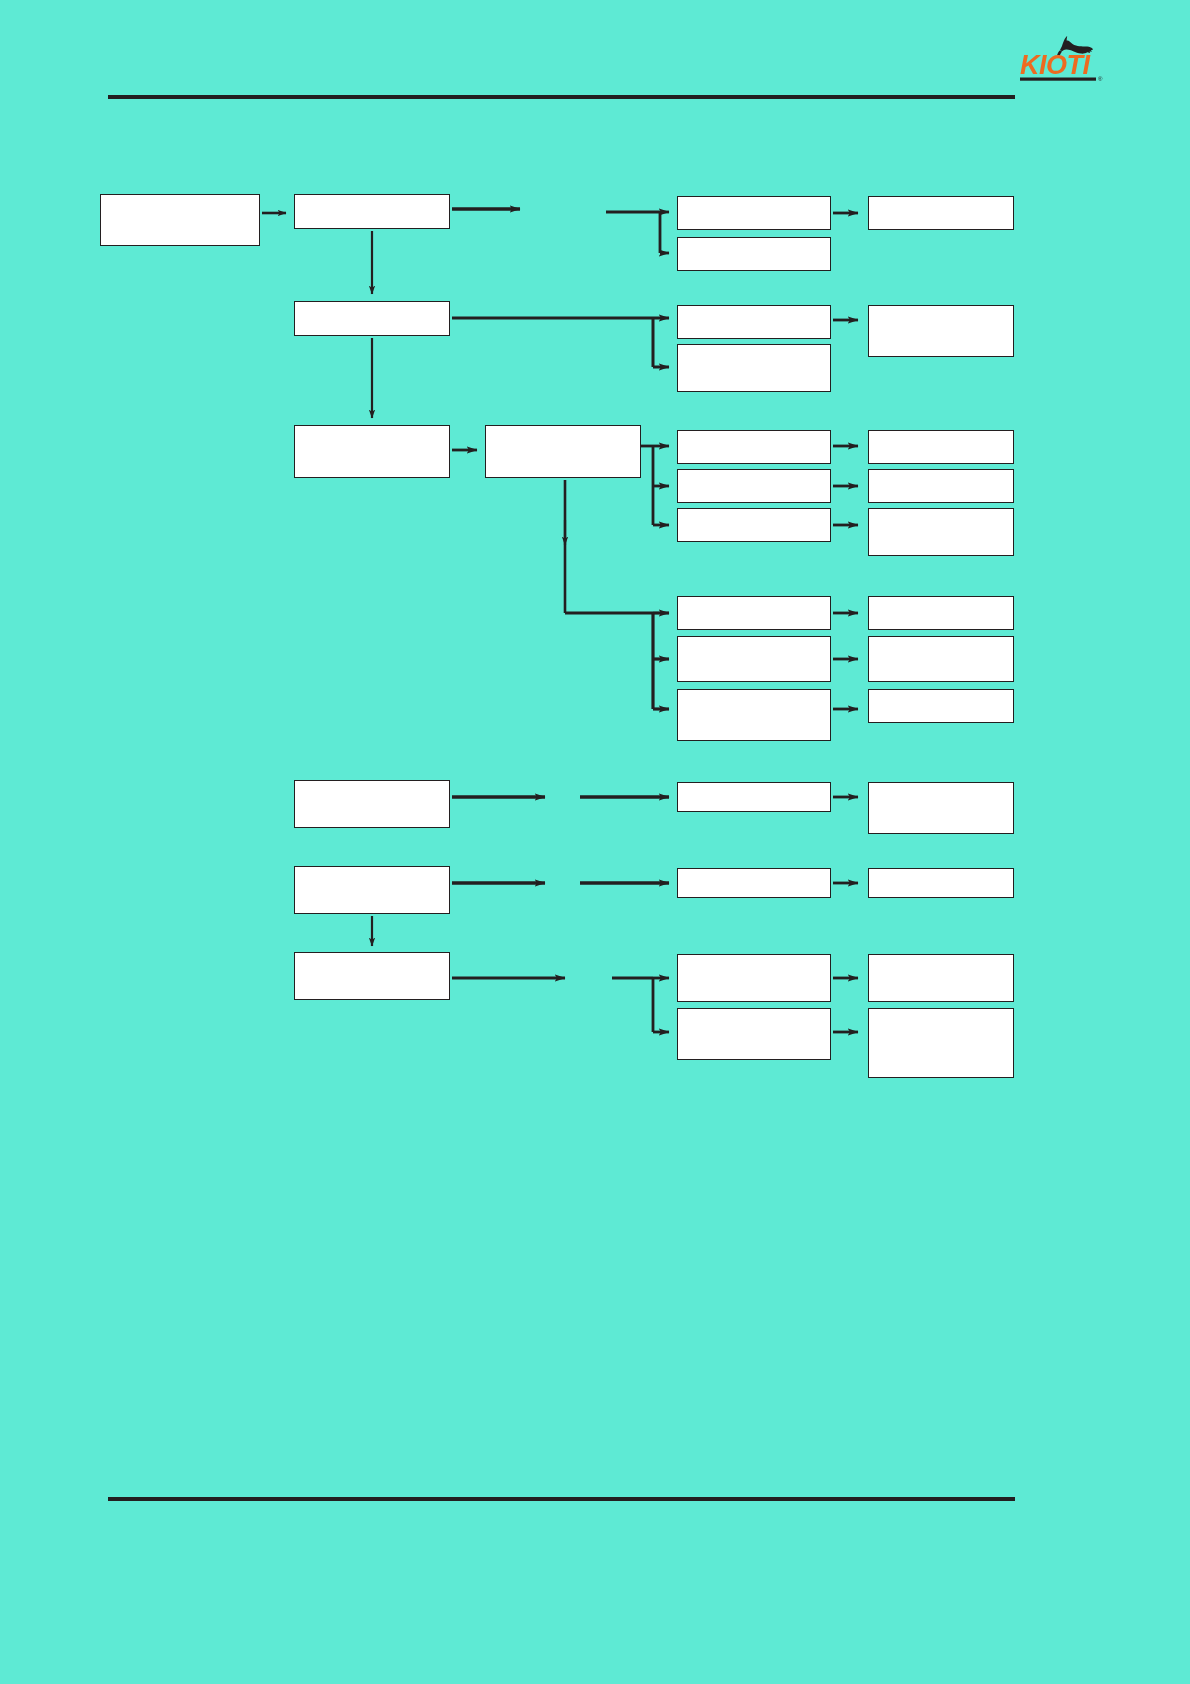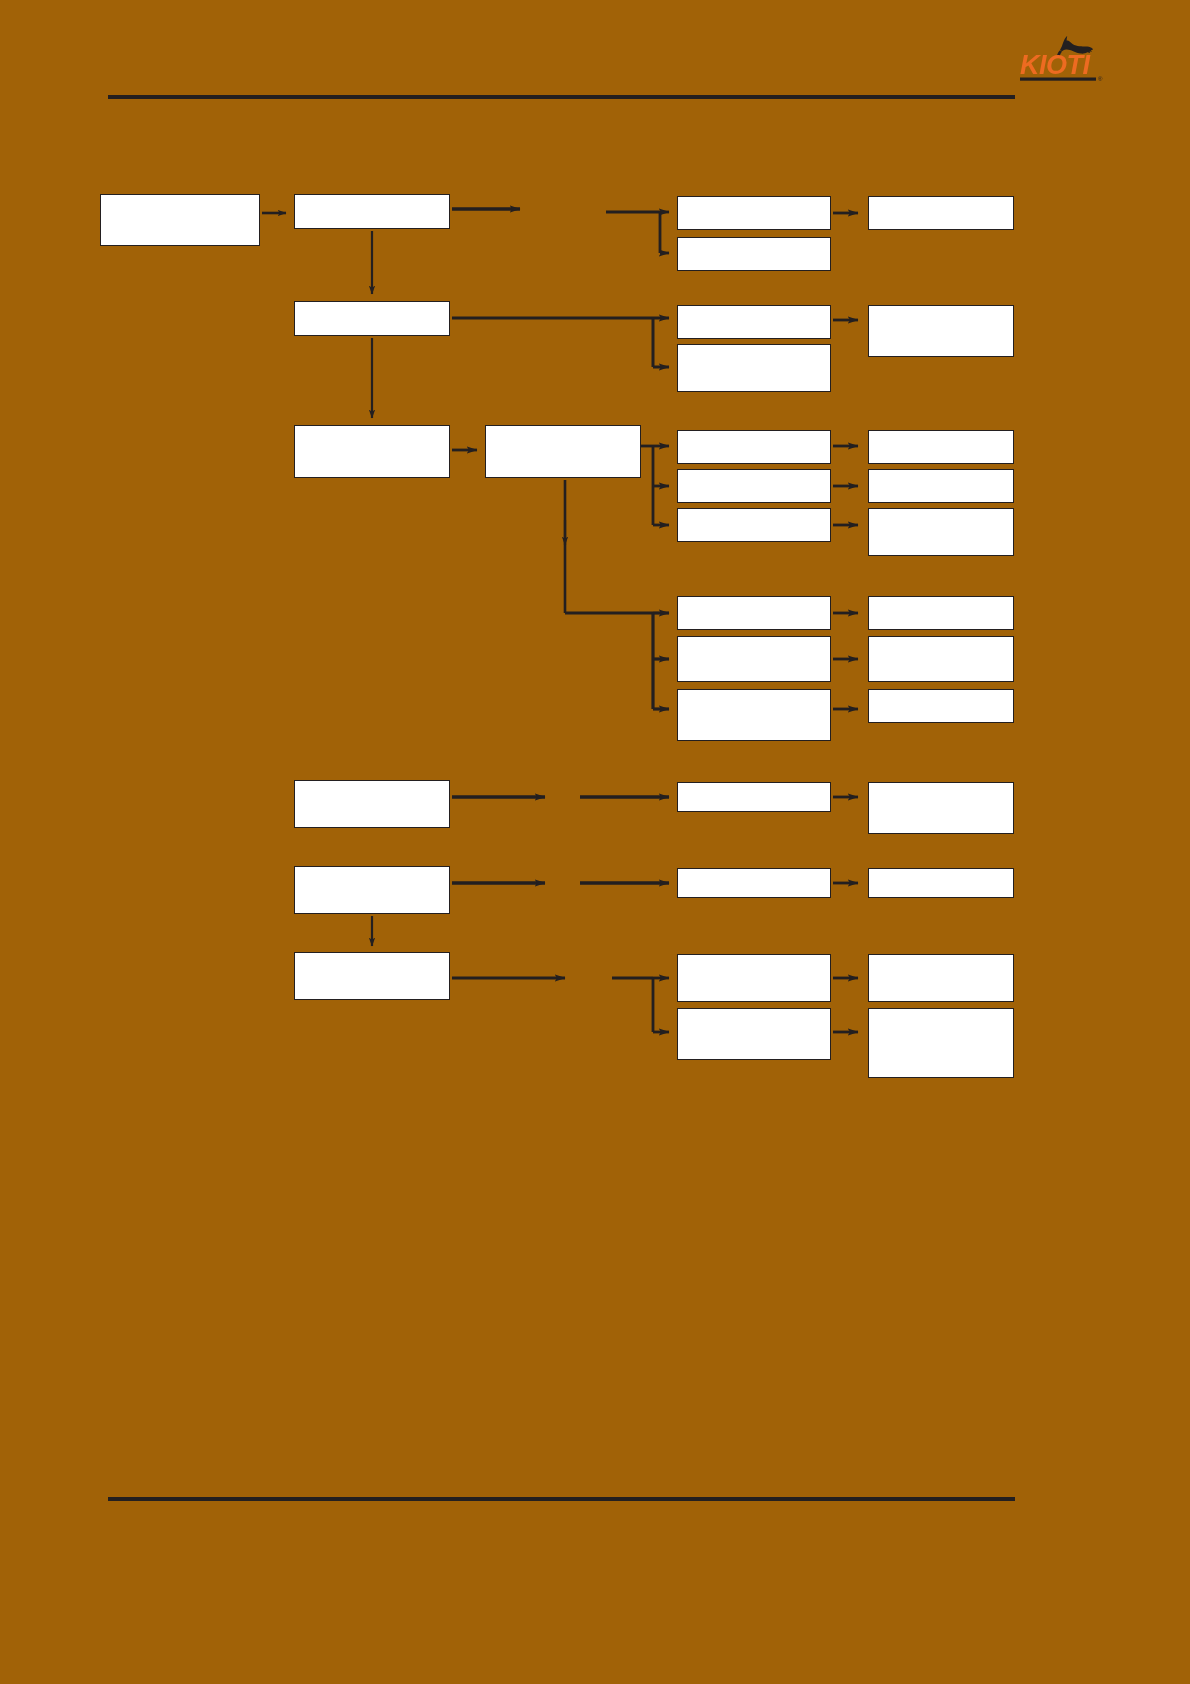--- a/index.html
+++ b/index.html
@@ -7,21 +7,21 @@
     padding: 0;
     background: #ffffff;
   }
   body {
     font-family: "Liberation Sans", sans-serif;
   }
   #page {
     position: relative;
     width: 1190px;
     height: 1684px;
-    background: #a16207;
+    background: #5eead4;
     overflow: hidden;
   }
 
   
   .header-rule {
     position: absolute;
     left: 108px;
     top: 95px;
     width: 907px;
     height: 4px;

